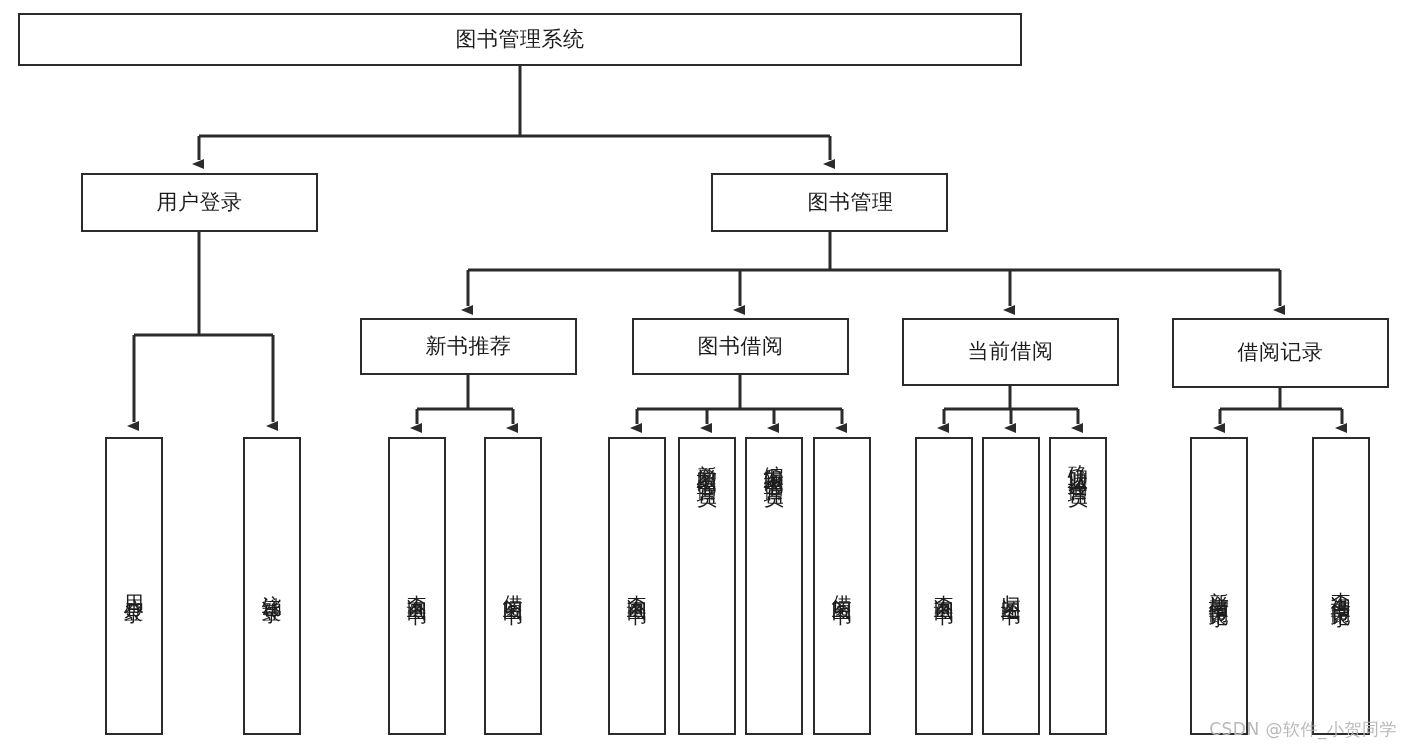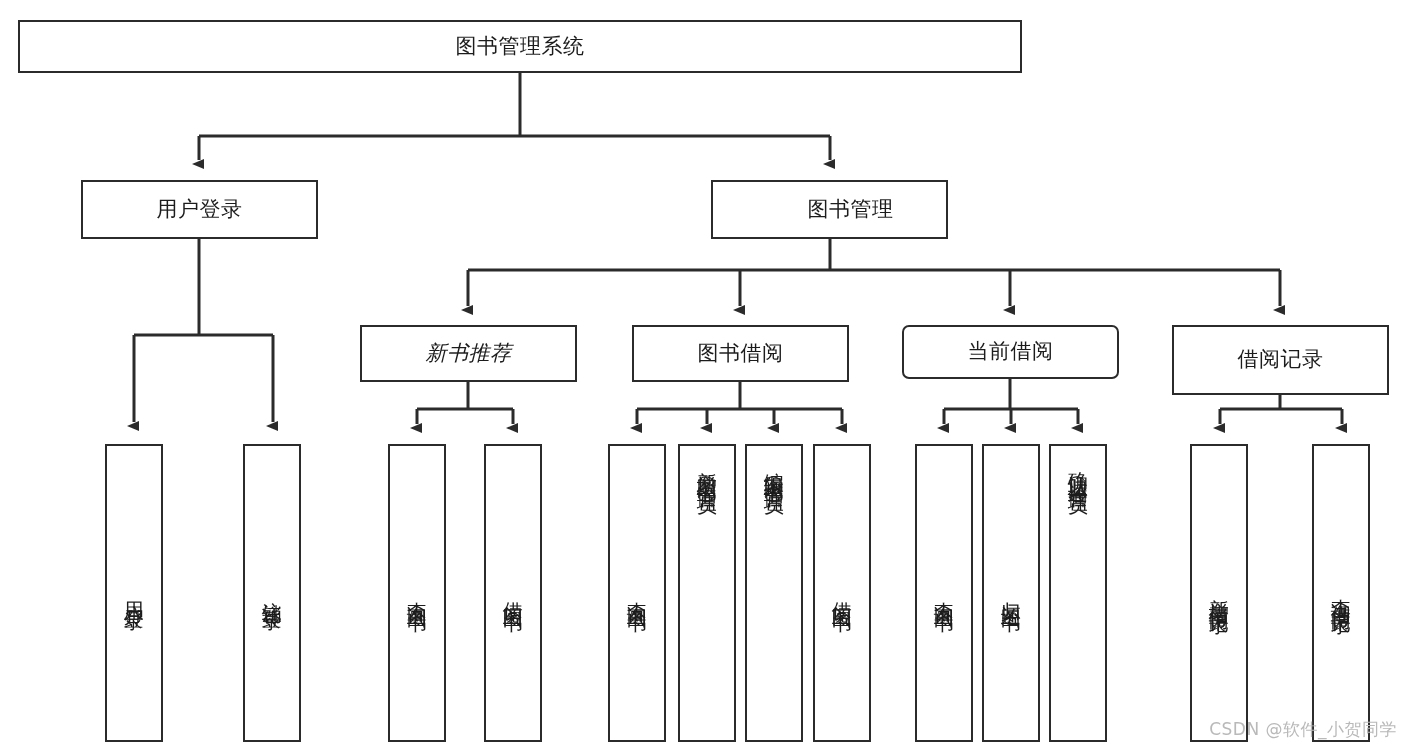--- a/index.html
+++ b/index.html
@@ -27,21 +27,20 @@
   }
   .node {
     position: absolute;
     box-sizing: border-box;
     background: #ffffff;
     border: 2.5px solid #2b2b2b;
     display: flex;
     align-items: center;
     justify-content: center;
     z-index: 2;
-    margin-top: 7px;
   }
   .node-label {
     font-size: 21px;
     line-height: 1.12;
     color: #1c1c1c;
     letter-spacing: 0.5px;
     white-space: nowrap;
     text-align: center;
   }
   .node.vertical .node-label {
@@ -133,29 +132,29 @@
   </div>
 
   <div class="node" style="left:81px; top:173px; width:237px; height:59px;">
     <span class="node-label">用户登录</span>
   </div>
 
   <div class="node" style="left:711px; top:173px; width:237px; height:59px;padding-left:42px;">
     <span class="node-label">图书管理</span>
   </div>
 
-  <div class="node" style="left:360px; top:318px; width:217px; height:57px;font-style:italic;">
+  <div class="node" style="left:360px; top:318px; width:217px; height:57px;">
     <span class="node-label">新书推荐</span>
   </div>
 
   <div class="node" style="left:632px; top:318px; width:217px; height:57px;">
     <span class="node-label">图书借阅</span>
   </div>
 
-  <div class="node" style="left:902px; top:318px; width:217px; height:54px;border-radius:7px;">
+  <div class="node" style="left:902px; top:318px; width:217px; height:68px;">
     <span class="node-label">当前借阅</span>
   </div>
 
   <div class="node" style="left:1172px; top:318px; width:217px; height:70px;">
     <span class="node-label">借阅记录</span>
   </div>
 
   <div class="node vertical leaf-centered" style="left:105px; top:437px; width:58px; height:298px;">
     <span class="node-label">用户登录</span>
   </div>

